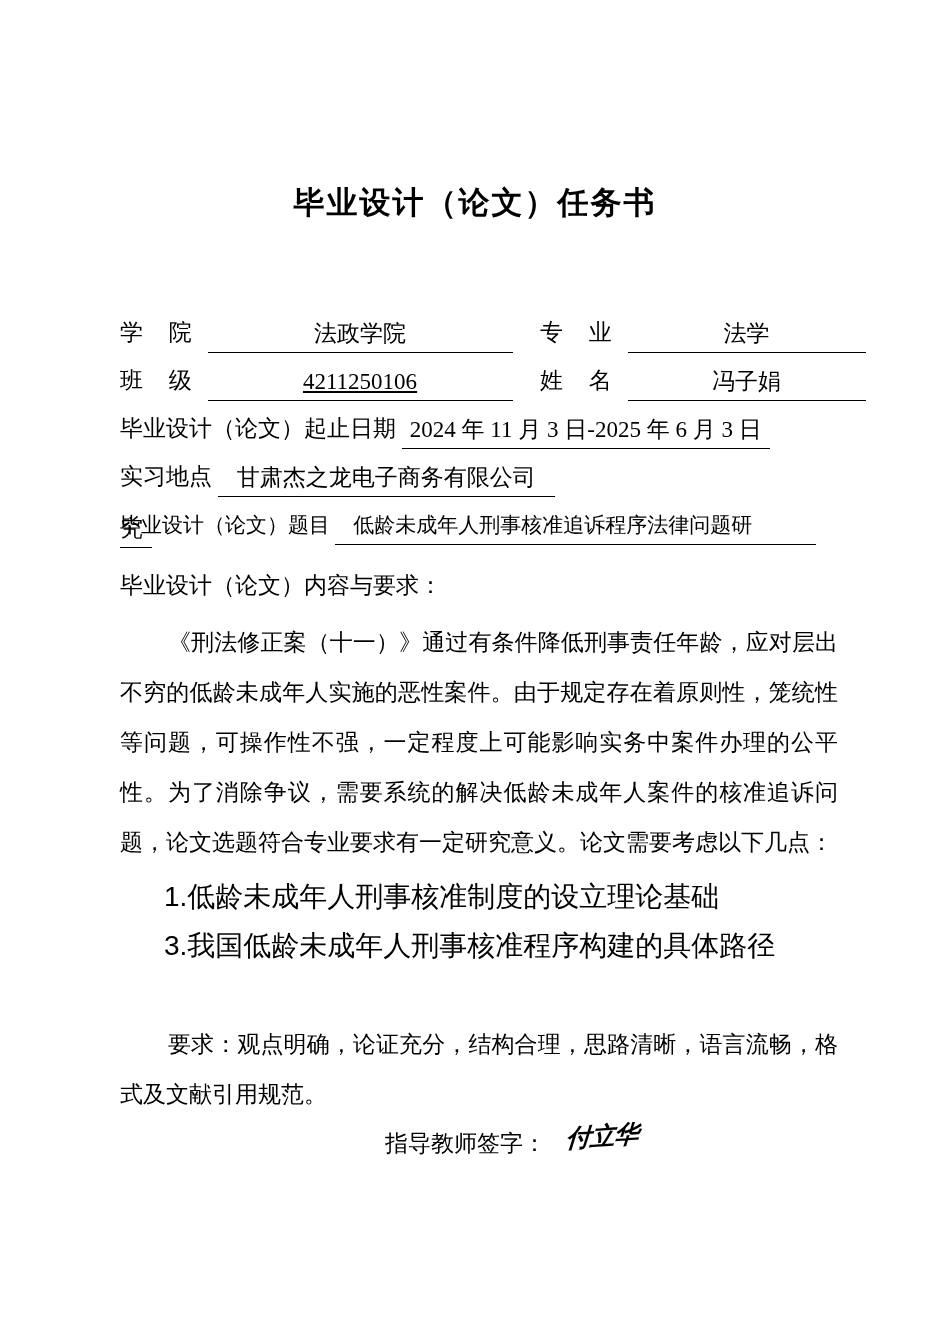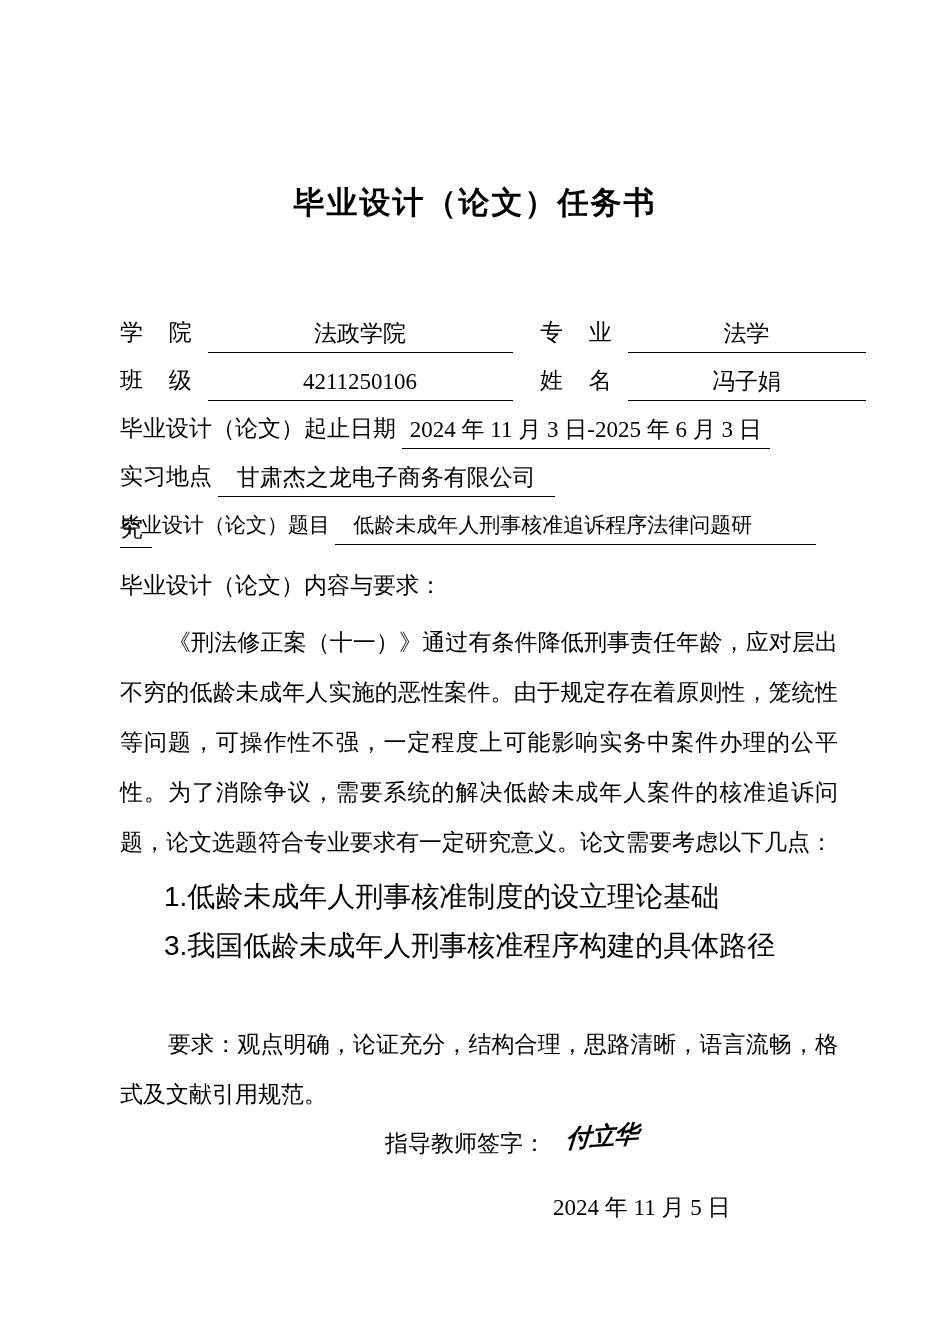--- a/index.html
+++ b/index.html
@@ -70,21 +70,21 @@
     margin-top: 47px;
   }
   .fill.left {
     text-align: left;
     padding-left: 18px;
   }
 
   
   .w-college { width: 305px; }
   .w-major   { width: 238px; }
-  .w-class   { width: 305px; }
+  .w-class   { width: 305px; text-decoration: underline; }
   .w-name    { width: 238px; }
   .w-date    { width: 368px; }
   .w-place   { width: 337px; }
   .w-topic   { width: 463px; }
 
   .gap-mid { display:inline-block; width: 16px; }
 
   
   .topic-row  { position: relative; height: 48px; font-size: 21px; line-height: 40px; white-space: nowrap; }
   .topic-row2 { position: relative; height: 48px; font-size: 23px; line-height: 40px; white-space: nowrap; }
@@ -234,15 +234,14 @@
     <div class="point-item">3.我国低龄未成年人刑事核准程序构建的具体路径</div>
   </div>
 
   <div class="requirements">要求：观点明确，论证充分，结构合理，思路清晰，语言流畅，格式及文献引用规范。</div>
 
   <div class="sign-row">
     <span class="sign-label">指导教师签字：</span>
     <span class="signature">付立华</span>
   </div>
 
-  <div class="sign-date">2024 年 11 月 5 日</div>
 
 </div>
 
 </body></html>

